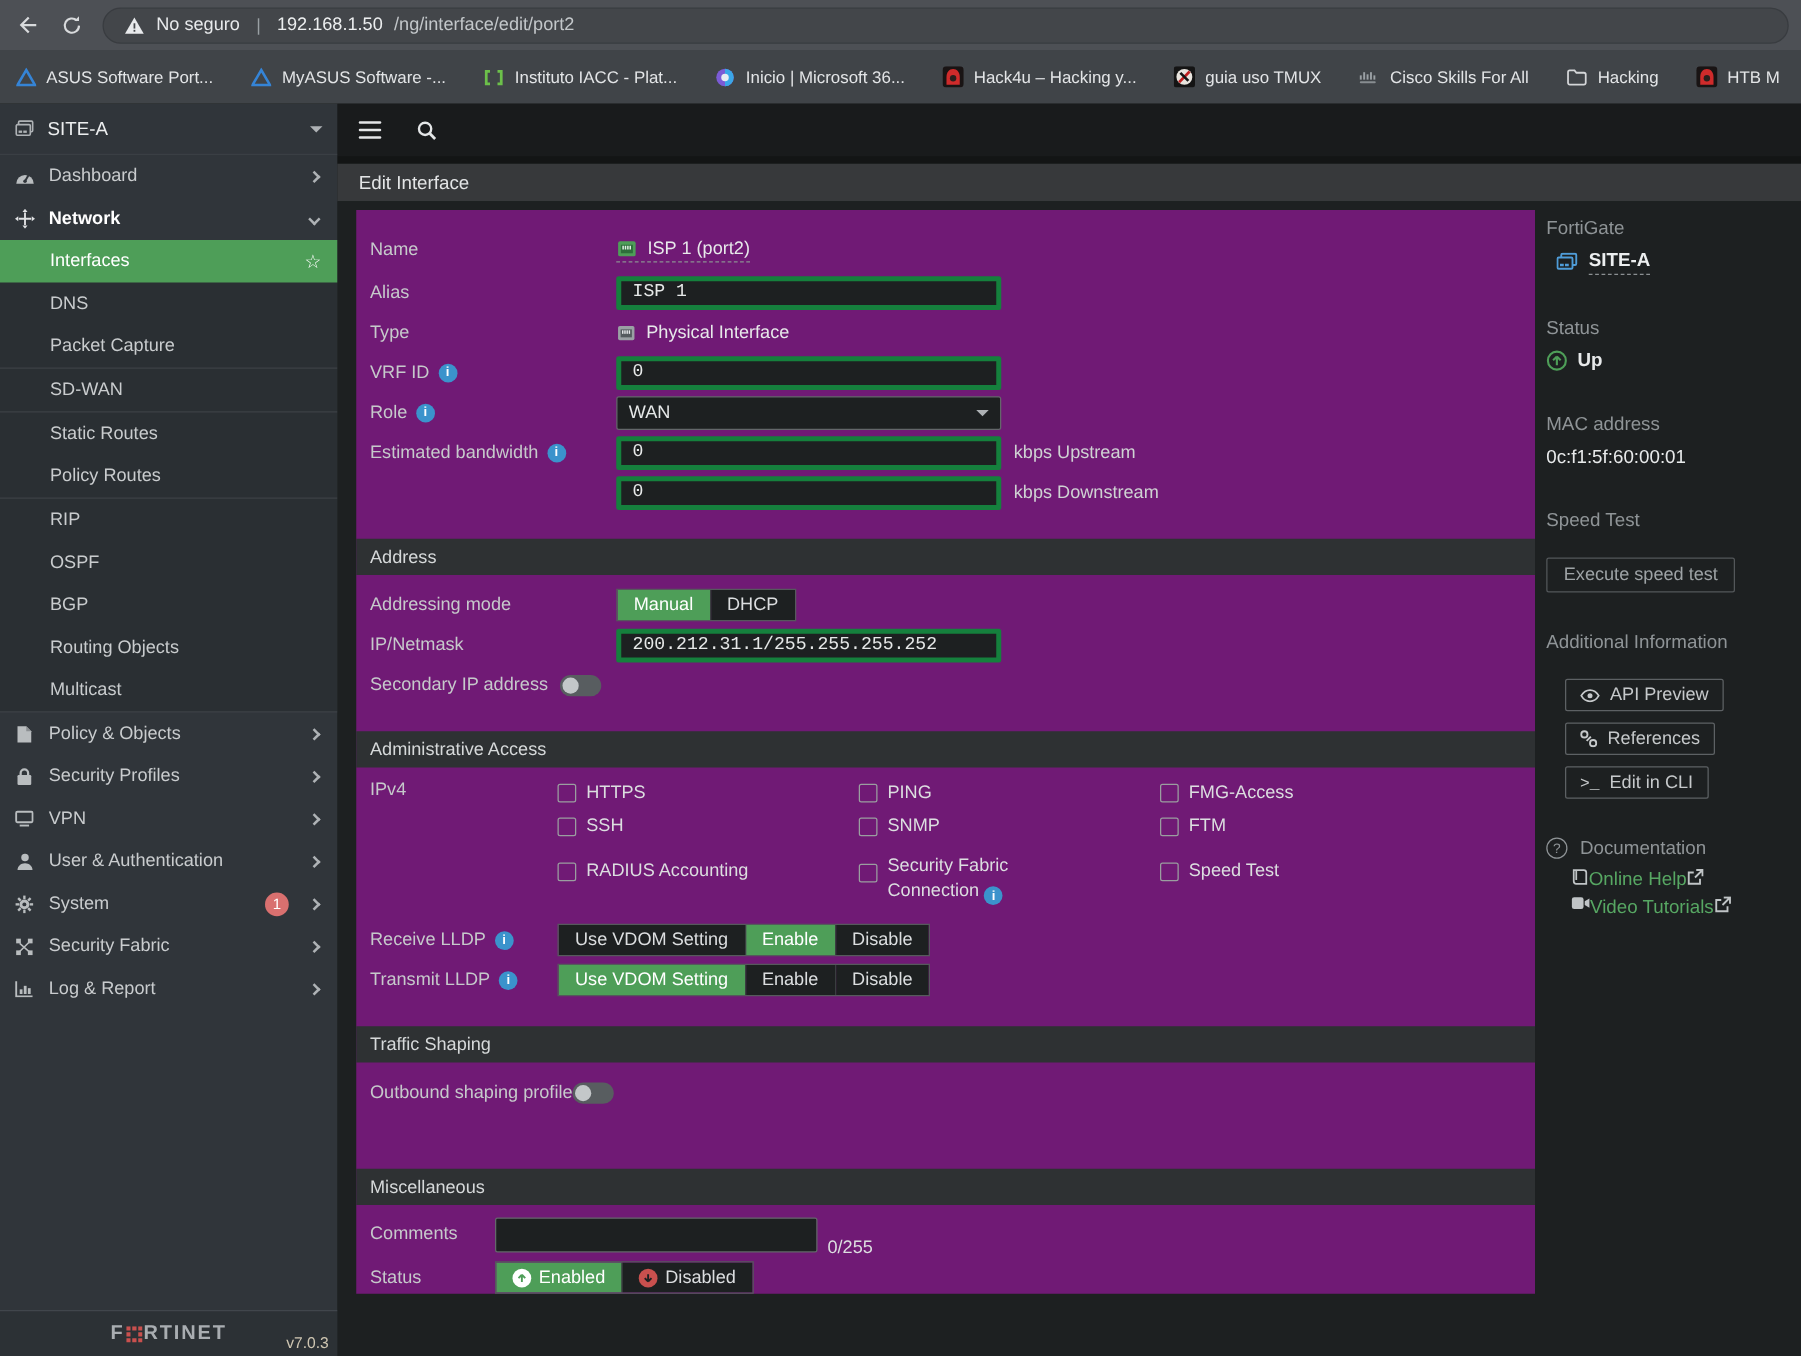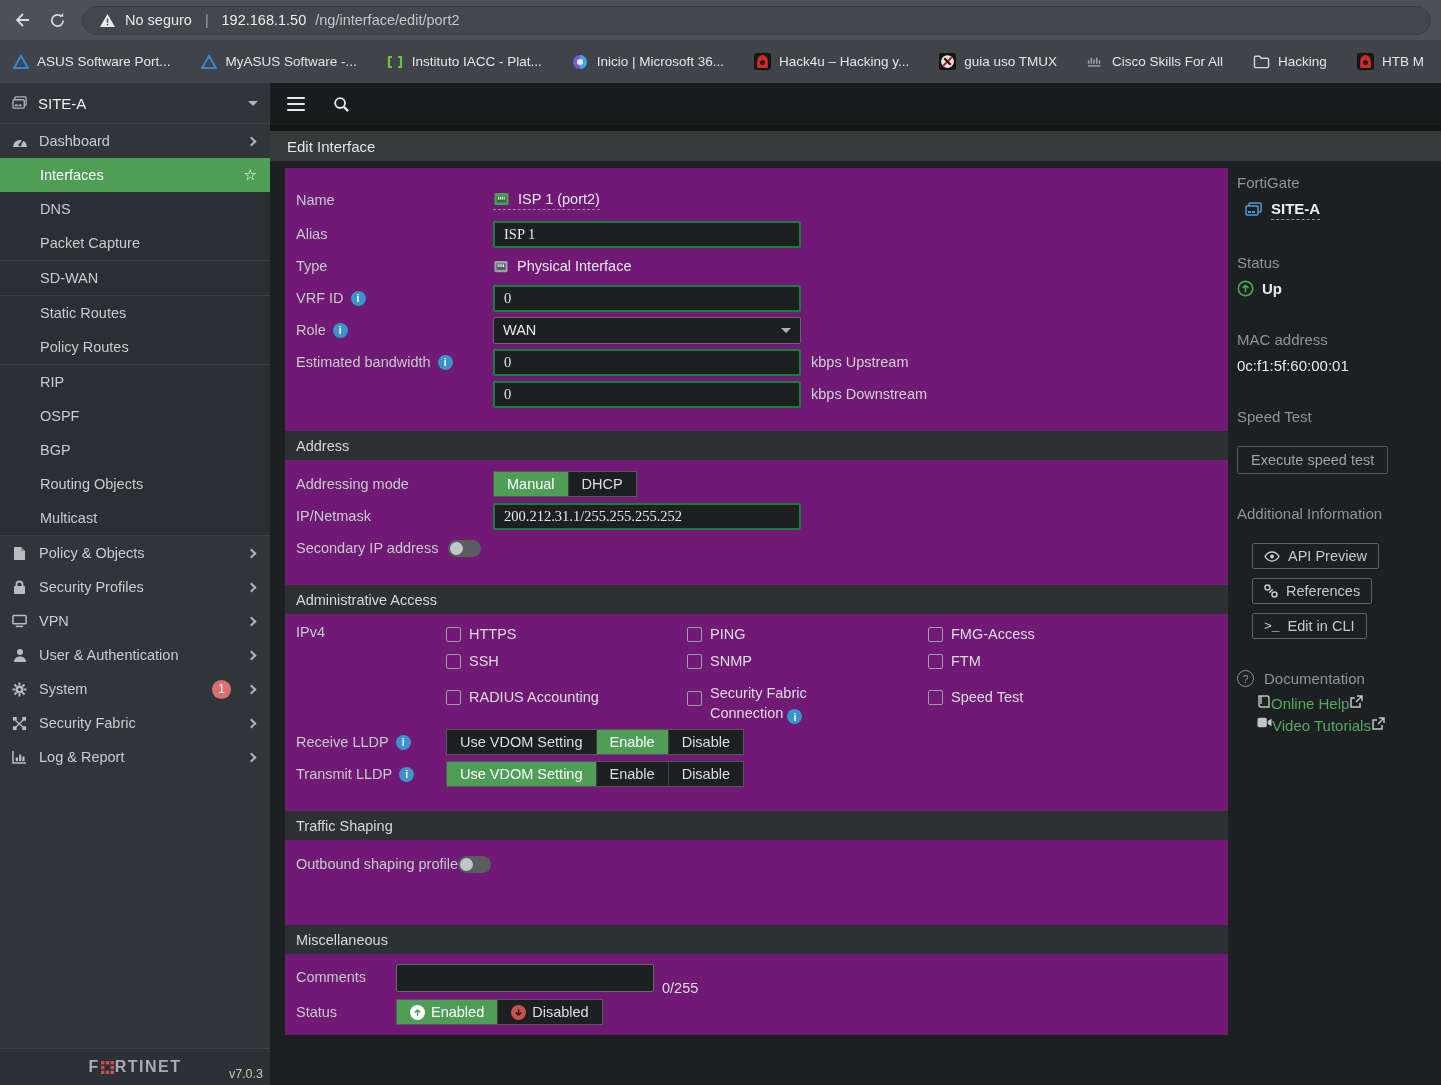--- a/index.html
+++ b/index.html
@@ -60,22 +60,22 @@
     color:#e3e5e6;font-size:15px}
   .content{position:absolute;left:0;top:78px;right:0;bottom:0;background:#1d2021}
 
   
   .panel{position:absolute;left:15px;top:7px;width:943px;height:867px;background:#701a75;padding-top:14px}
   .frow{display:flex;align-items:center;min-height:32px;padding-left:11px}
   .flabel{width:197px;flex:none;display:flex;align-items:center;gap:7px;color:#c6c9cb;font-size:14.5px}
   .flabel.w150{width:150px}.flabel.w100{width:100px}
   .fvalue{display:flex;align-items:center;gap:8px;color:#e7e9ea;font-size:14.5px}
   .dashed{border-bottom:1px dashed #8b8f92;padding-bottom:2px}
-  .tinput{width:308px;height:27px;background:#1d2021;border:2px solid #15803d;border-radius:2px;
-    color:#e6e8e8;font-size:14.5px;font-family:Liberation Serif, serif;padding:0 9px}
+  .tinput{width:308px;height:27px;background:#1d2021;border:4px solid #15803d;border-radius:2px;
+    color:#e6e8e8;font-size:14.5px;font-family:Liberation Mono, monospace;padding:0 9px}
   .select{width:308px;height:27px;background:#1d2021;border:1px solid #63676a;border-radius:2px;
     display:flex;align-items:center;justify-content:space-between;padding:0 9px;color:#e6e8e8;font-size:14.5px}
   .unit{margin-left:10px;color:#cfd2d3;font-size:14.5px}
   .shead{height:29px;background:#2e3133;display:flex;align-items:center;padding-left:11px;
     color:#d6d9da;font-size:14.5px;margin-top:21px}
   .info-i{width:15px;height:15px;border-radius:50%;background:#3b93cc;color:#fff;font-size:10.5px;
     font-weight:bold;display:inline-flex;align-items:center;justify-content:center;flex:none;font-style:normal}
   .seg{display:flex;border:1px solid #55595c;border-radius:0;overflow:hidden}
   .seg b{font-weight:normal;background:#1d2021;color:#dcdee0;font-size:14.5px;padding:4px 13px;
     border-right:1px solid #3a3e40;display:flex;align-items:center;gap:6px;white-space:nowrap}
@@ -251,20 +251,37 @@
         <svg width="16" height="13" viewBox="0 0 16 13">
             <path d="M1 12a7 7 0 0 1 14 0z" fill="#b9bdbf"></path>
             <path d="M8 10L11.5 4" stroke="#30353a" stroke-width="1.6"></path>
             <circle cx="8" cy="10" r="1.4" fill="#30353a"></circle>
           </svg>
       </span>
       <span>Dashboard</span>
       <span class="chev r"></span>
     </div>
 
+    <div class="nav-item bold">
+      <span class="mico">
+        <svg width="16" height="16" viewBox="0 0 16 16">
+            <g stroke="#dfe1e3" stroke-width="1.5">
+              <path d="M8 3v10M3 8h10"></path>
+            </g>
+            <g fill="#dfe1e3">
+              <path d="M8 0l2 2.6H6z"></path>
+              <path d="M8 16l2-2.6H6z"></path>
+              <path d="M0 8l2.6-2v4z"></path>
+              <path d="M16 8l-2.6-2v4z"></path>
+            </g>
+          </svg>
+      </span>
+      <span>Network</span>
+      <span class="chev d"></span>
+    </div>
 
     <div class="subgroup">
       <div class="nav-sub selected">
         <span>Interfaces</span>
         <span class="star">☆</span>
       </div>
       <div class="nav-sub">
           <span>DNS</span>
         </div>
       <div class="nav-sub">
@@ -572,21 +589,21 @@
                   <span>FTM</span>
                 </span>
               <span class="cb" style="margin-top:9px">
                   <span class="box"></span>
                   <span>Speed Test</span>
                 </span>
             </div>
           </div>
         </div>
 
-        <div class="frow" style="margin-top:2px">
+        <div class="frow" style="margin-top:12px">
           <span class="flabel w150">
               <span>Receive LLDP</span>
               <i class="info-i">i</i>
             </span>
           <span class="seg">
             <b>Use VDOM Setting</b>
             <b class="sel">Enable</b>
             <b>Disable</b>
           </span>
         </div>

